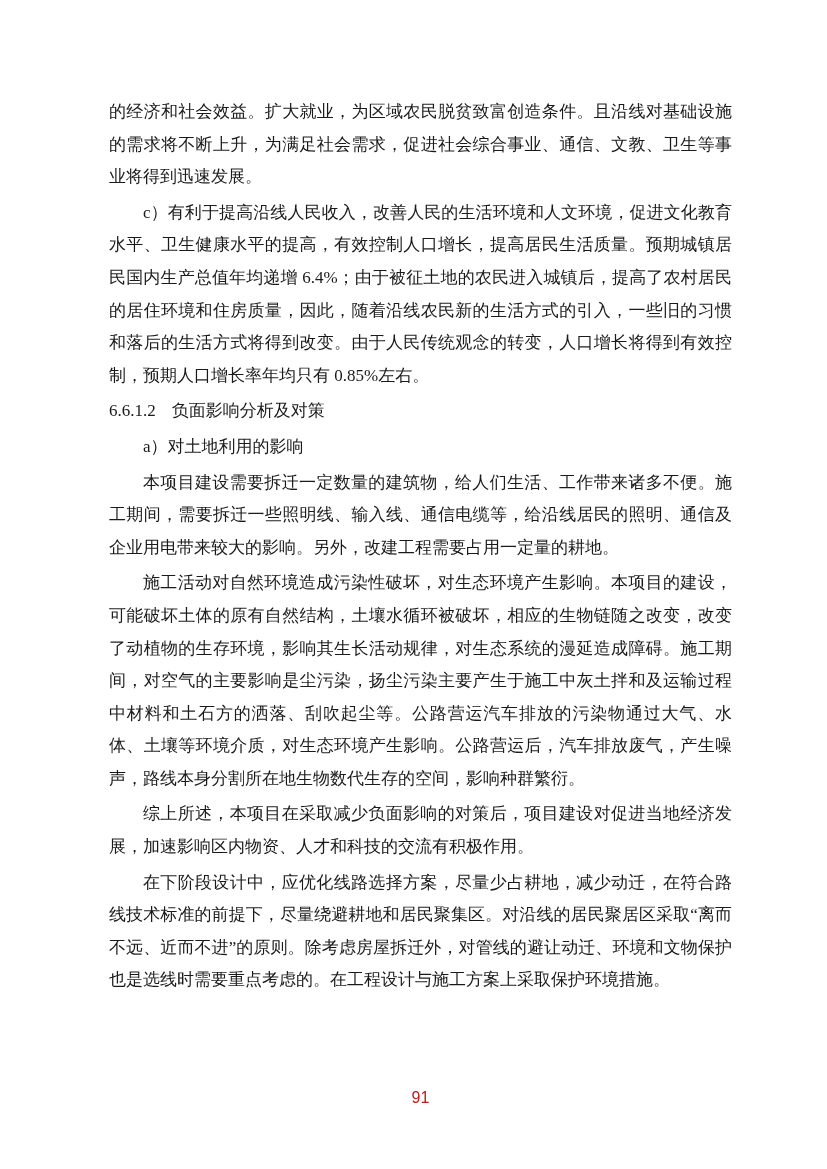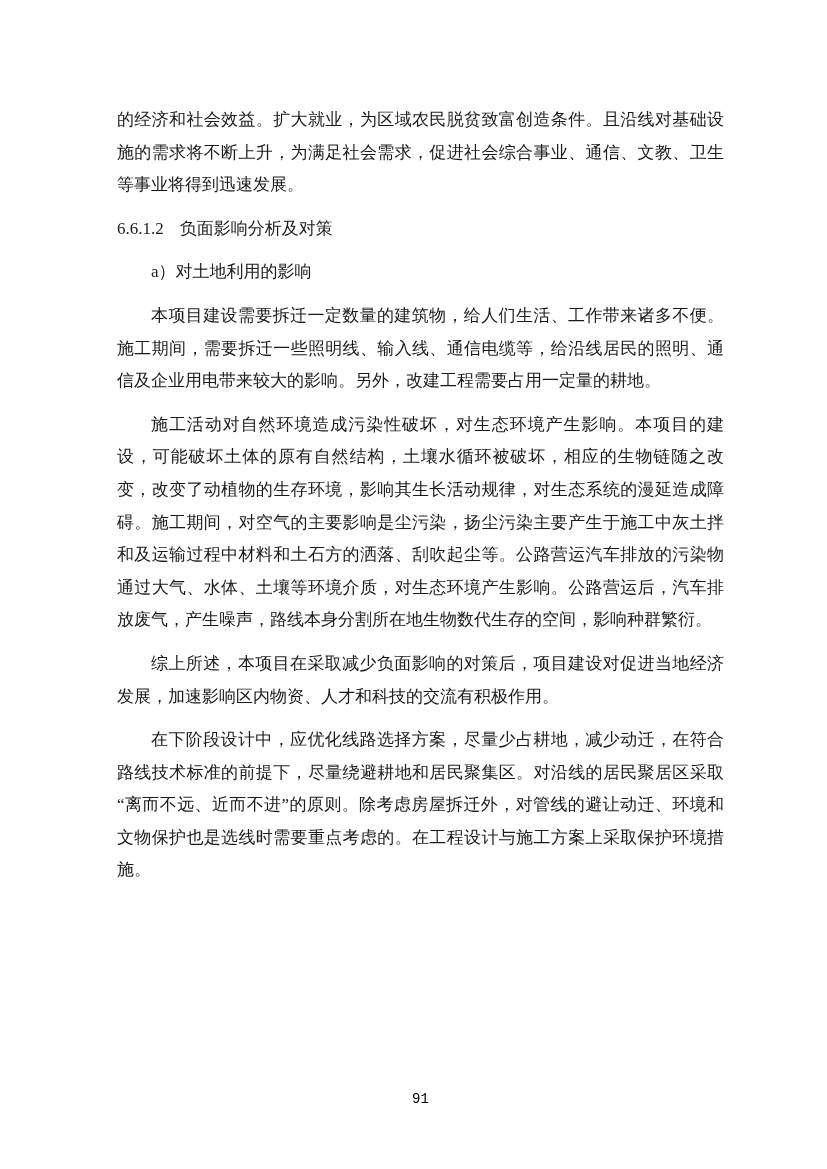--- a/index.html
+++ b/index.html
@@ -16,52 +16,53 @@
     overflow: hidden;
     font-family: "Liberation Serif", "DejaVu Serif", serif;
   }
   .text-block {
     position: absolute;
     left: 106px;
     top: 93px;
     width: 629px;
   }
   .text-block p {
-    margin: 11px;
+    margin: 3px;
     font-size: 17px;
     line-height: 32.6px;
     text-align: justify;
     text-align-last: left;
     letter-spacing: 0;
   }
   p.body { text-indent: 34px; }
   p.body.no-indent { text-indent: 0; }
   p.subitem { text-align: center; text-indent: 34px; }
   p.heading { text-align: center; text-indent: 0; }
   .h-num { margin-right: 16px; }
   .footer {
     position: absolute;
     left: 106px;
     width: 629px;
     top: 1089px;
     text-align: center;
   }
   .page-num {
-    font-size: 14px;
+    font-size: 16px;
     line-height: 16px;
-    color: #000000;
-    font-family: Liberation Mono, monospace;
+    color: #b91c1c;
+    font-family: Liberation Sans, sans-serif;
   }
 </style>
 </head>
 <body>
 
 <div class="page">
   <main class="text-block" id="doc-body">
       <p class="body no-indent">的经济和社会效益。扩大就业，为区域农民脱贫致富创造条件。且沿线对基础设施的需求将不断上升，为满足社会需求，促进社会综合事业、通信、文教、卫生等事业将得到迅速发展。</p>
+      <p class="body">c）有利于提高沿线人民收入，改善人民的生活环境和人文环境，促进文化教育水平、卫生健康水平的提高，有效控制人口增长，提高居民生活质量。预期城镇居民国内生产总值年均递增 6.4%；由于被征土地的农民进入城镇后，提高了农村居民的居住环境和住房质量，因此，随着沿线农民新的生活方式的引入，一些旧的习惯和落后的生活方式将得到改变。由于人民传统观念的转变，人口增长将得到有效控制，预期人口增长率年均只有 0.85%左右。</p>
       <p class="heading"><span class="h-num">6.6.1.2</span><span class="h-title">负面影响分析及对策</span></p>
       <p class="subitem">a）对土地利用的影响</p>
       <p class="body">本项目建设需要拆迁一定数量的建筑物，给人们生活、工作带来诸多不便。施工期间，需要拆迁一些照明线、输入线、通信电缆等，给沿线居民的照明、通信及企业用电带来较大的影响。另外，改建工程需要占用一定量的耕地。</p>
       <p class="body">施工活动对自然环境造成污染性破坏，对生态环境产生影响。本项目的建设，可能破坏土体的原有自然结构，土壤水循环被破坏，相应的生物链随之改变，改变了动植物的生存环境，影响其生长活动规律，对生态系统的漫延造成障碍。施工期间，对空气的主要影响是尘污染，扬尘污染主要产生于施工中灰土拌和及运输过程中材料和土石方的洒落、刮吹起尘等。公路营运汽车排放的污染物通过大气、水体、土壤等环境介质，对生态环境产生影响。公路营运后，汽车排放废气，产生噪声，路线本身分割所在地生物数代生存的空间，影响种群繁衍。</p>
       <p class="body">综上所述，本项目在采取减少负面影响的对策后，项目建设对促进当地经济发展，加速影响区内物资、人才和科技的交流有积极作用。</p>
       <p class="body">在下阶段设计中，应优化线路选择方案，尽量少占耕地，减少动迁，在符合路线技术标准的前提下，尽量绕避耕地和居民聚集区。对沿线的居民聚居区采取“离而不远、近而不进”的原则。除考虑房屋拆迁外，对管线的避让动迁、环境和文物保护也是选线时需要重点考虑的。在工程设计与施工方案上采取保护环境措施。</p>
     </main>
   <footer class="footer">
     <span class="page-num">91</span>
   </footer>

